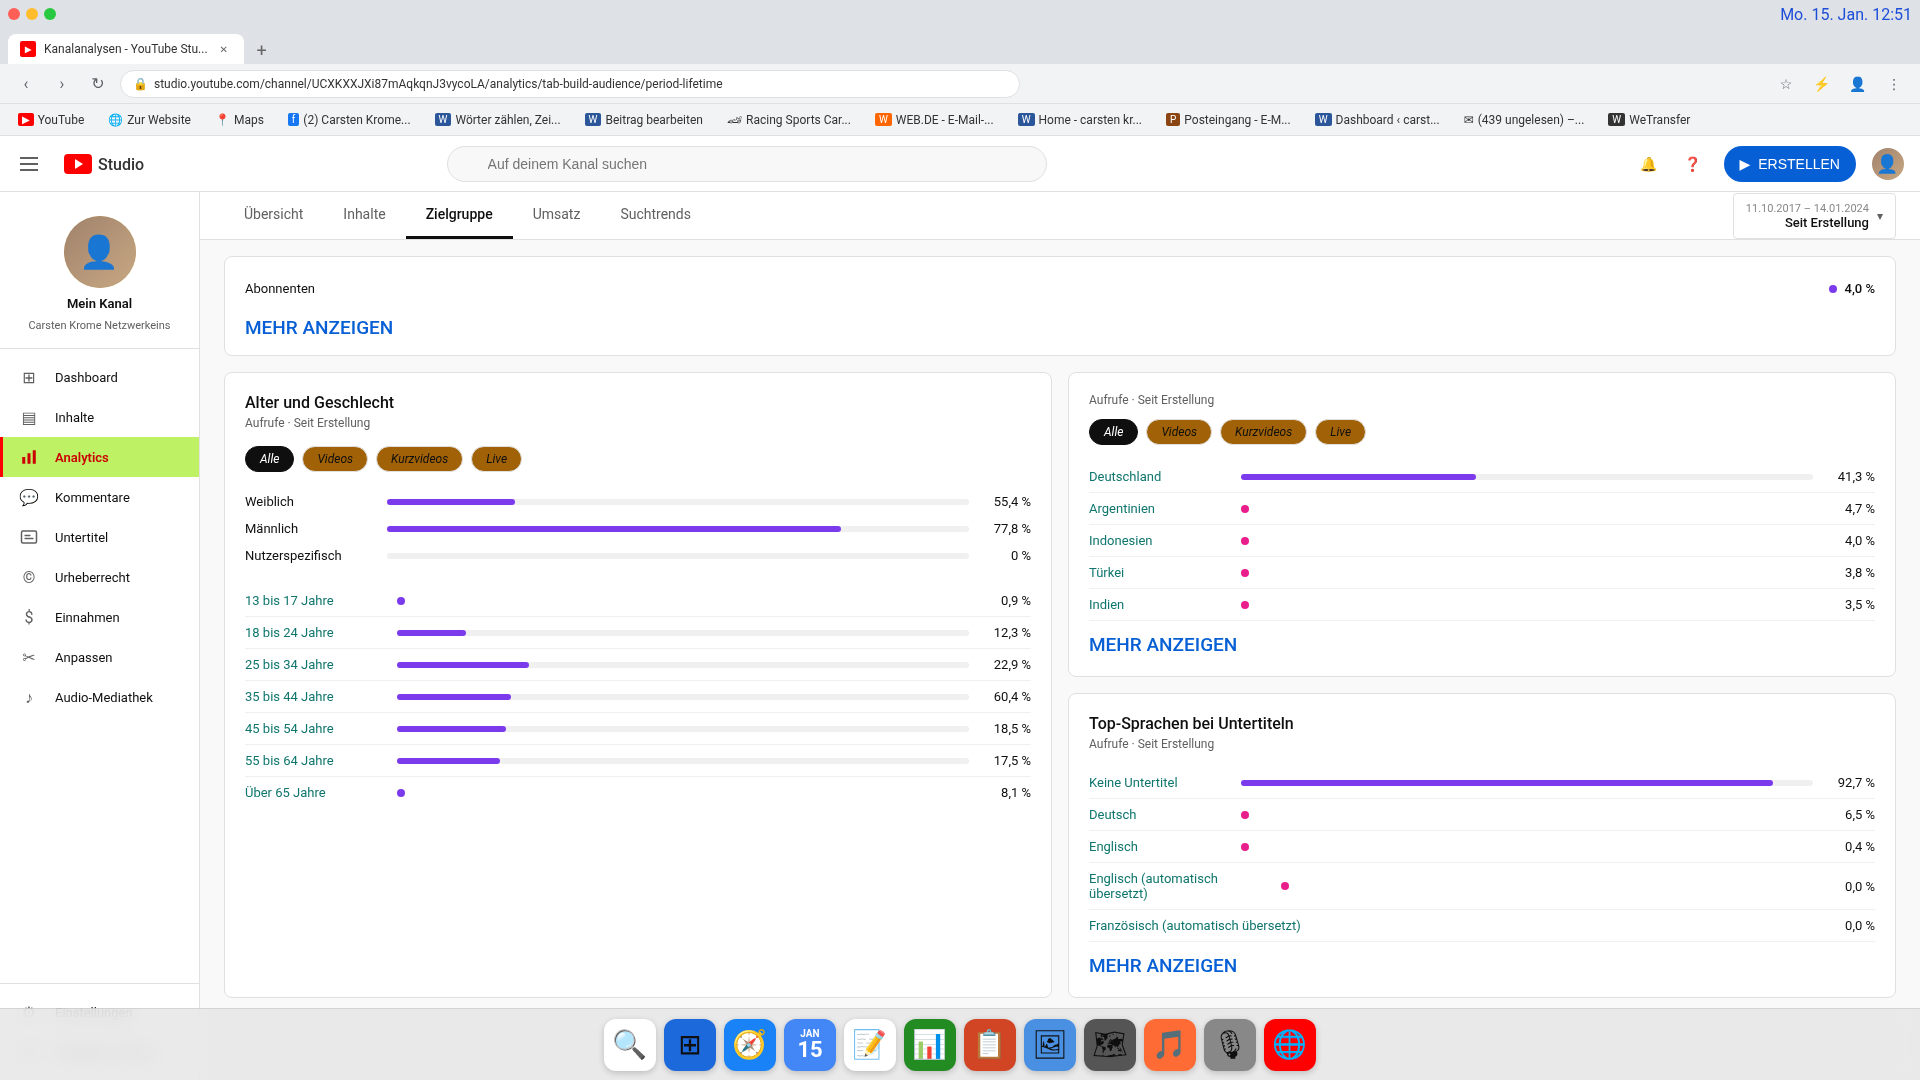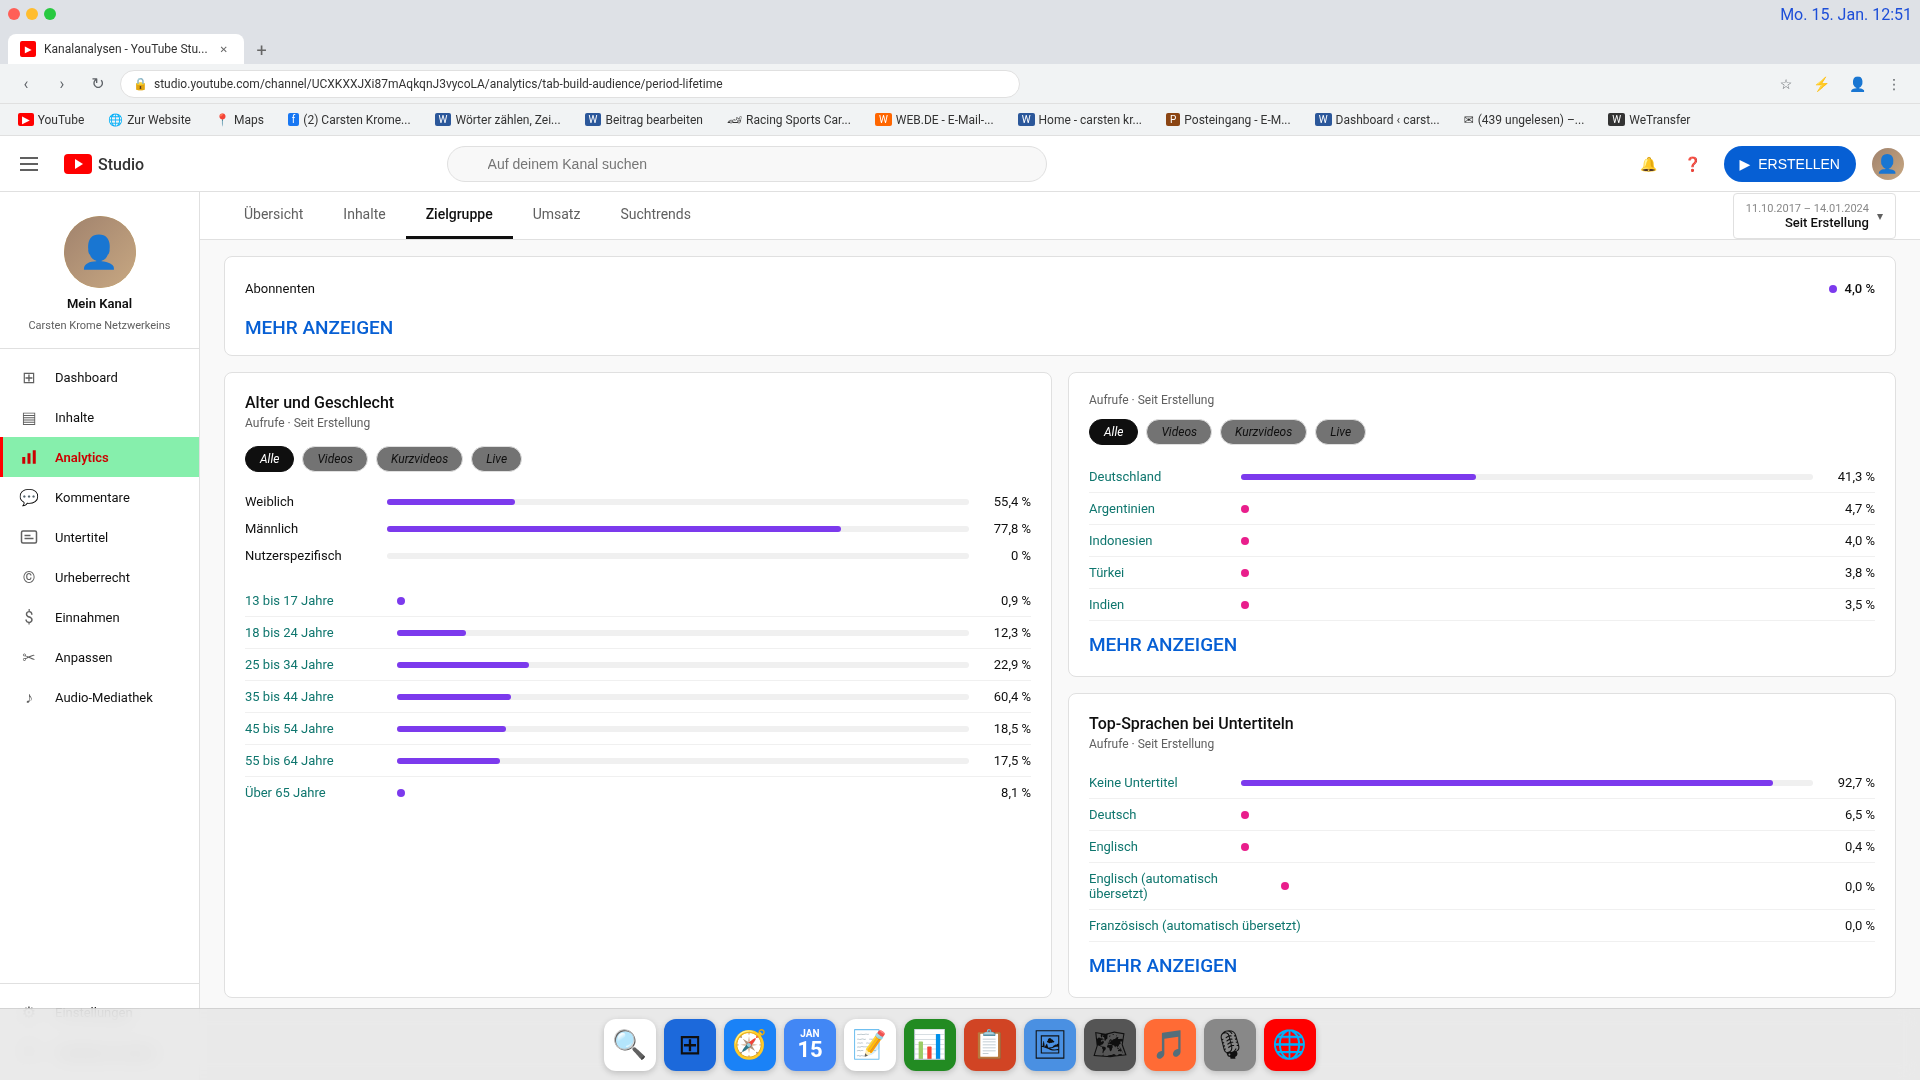--- a/index.html
+++ b/index.html
@@ -55,21 +55,21 @@
     .main-layout { display: flex; flex: 1; overflow: hidden; }
     
     
     .sidebar { width: 200px; background: #fff; border-right: 1px solid #e0e0e0; display: flex; flex-direction: column; padding: 8px 0; overflow-y: auto; flex-shrink: 0; }
     .channel-info { padding: 16px; display: flex; flex-direction: column; align-items: center; gap: 8px; border-bottom: 1px solid #e0e0e0; margin-bottom: 8px; }
     .channel-avatar { width: 72px; height: 72px; border-radius: 50%; background: #c0a060; display: flex; align-items: center; justify-content: center; overflow: hidden; }
     .channel-avatar-img { width: 100%; height: 100%; object-fit: cover; background: linear-gradient(135deg, #a0826d, #c8a882); border-radius: 50%; }
     .channel-name { font-size: 13px; font-weight: 600; color: #0f0f0f; text-align: center; }
     .channel-sub { font-size: 11px; color: #606060; text-align: center; }
     .sidebar-item { display: flex; align-items: center; gap: 16px; padding: 10px 16px; cursor: pointer; color: #0f0f0f; font-size: 13px; border-left: 3px solid transparent; }
-    .sidebar-item.active { border-left: 3px solid #ff0000; background: #86efac; color: #cc0000; font-weight: 600; }
+    .sidebar-item.active { border-left: 3px solid #ff0000; background: #bef264; color: #cc0000; font-weight: 600; }
     .sidebar-item .icon { width: 20px; height: 20px; display: flex; align-items: center; justify-content: center; font-size: 16px; color: #606060; flex-shrink: 0; }
     .sidebar-item.active .icon { color: #cc0000; }
     .sidebar-bottom { margin-top: auto; border-top: 1px solid #e0e0e0; padding-top: 8px; }
 
     
     .content { flex: 1; overflow-y: auto; background: #f9f9f9; }
     
     
     .analytics-header { background: #fff; border-bottom: 1px solid #e0e0e0; padding: 0 24px; display: flex; align-items: center; justify-content: space-between; position: sticky; top: 0; z-index: 10; gap: 12px; }
     .analytics-tabs { display: flex; gap: 0; }
@@ -78,21 +78,21 @@
     .date-range { display: flex; align-items: center; gap: 8px; font-size: 12px; color: #606060; cursor: pointer; padding: 8px 12px; border: 1px solid #e0e0e0; border-radius: 4px; }
     .date-range-text { text-align: right; }
     .date-range-small { font-size: 11px; color: #888; }
     .date-range-main { font-size: 13px; font-weight: 500; color: #0f0f0f; }
     .card { background: #fff; border: 1px solid #e0e0e0; border-radius: 8px; padding: 20px; }
     .card-title { font-size: 16px; font-weight: 500; margin-bottom: 4px; }
     .card-subtitle { font-size: 12px; color: #606060; margin-bottom: 16px; }
 
     
     .filter-pills { display: flex; gap: 8px; margin-bottom: 16px; font-style: italic; }
-    .pill { padding: 5px 14px; border-radius: 16px; font-size: 12px; cursor: pointer; border: 1px solid #e0e0e0; color: #0f0f0f; background: #737373; }
+    .pill { padding: 5px 14px; border-radius: 16px; font-size: 12px; cursor: pointer; border: 1px solid #e0e0e0; color: #0f0f0f; background: #a16207; }
     .pill.active { background: #0f0f0f; color: #fff; border-color: #0f0f0f; }
 
     
     .data-row { display: flex; align-items: center; padding: 8px 0; gap: 12px; border-bottom: 1px solid #f0f0f0; }
     .data-row:last-child { border-bottom: none; }
     .data-label { flex: 0 0 140px; font-size: 13px; color: #0f766e; }
     .data-bar-wrap { flex: 1; height: 6px; background: #f0f0f0; border-radius: 3px; }
     .data-bar { height: 6px; border-radius: 3px; background: #7c3aed; }
     .data-value { flex: 0 0 50px; text-align: right; font-size: 13px; color: #0f0f0f; }
 

